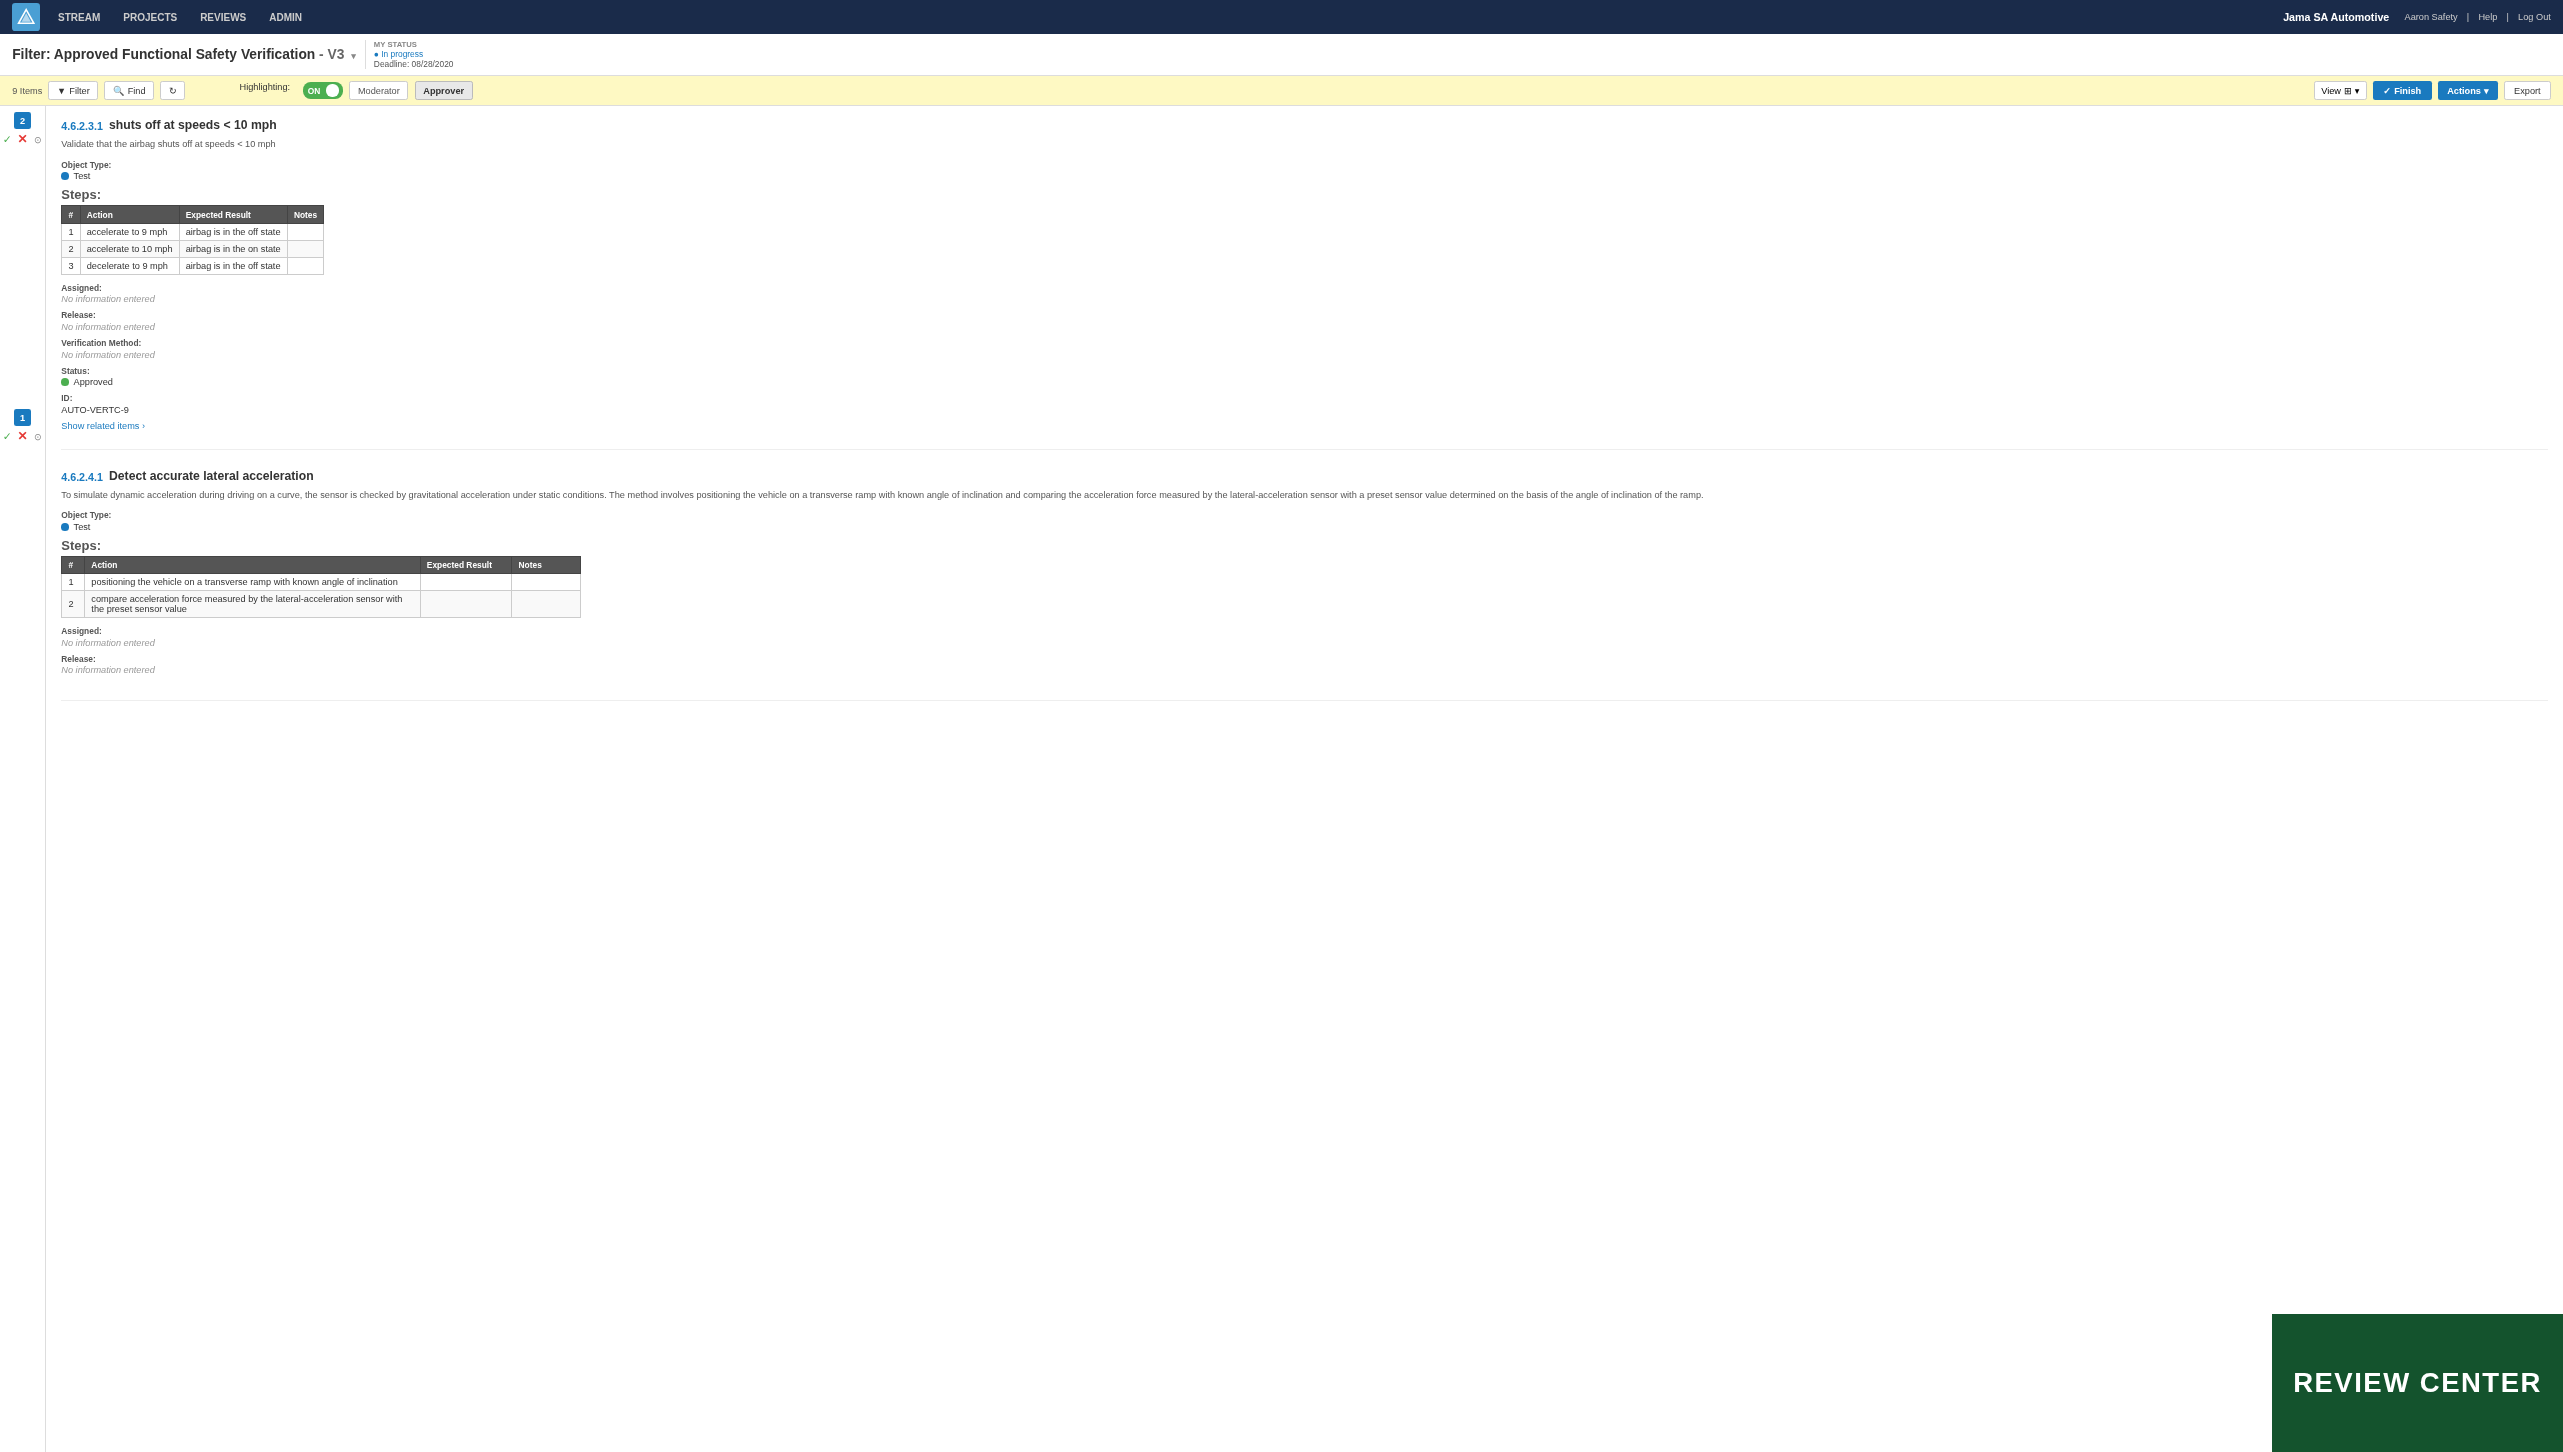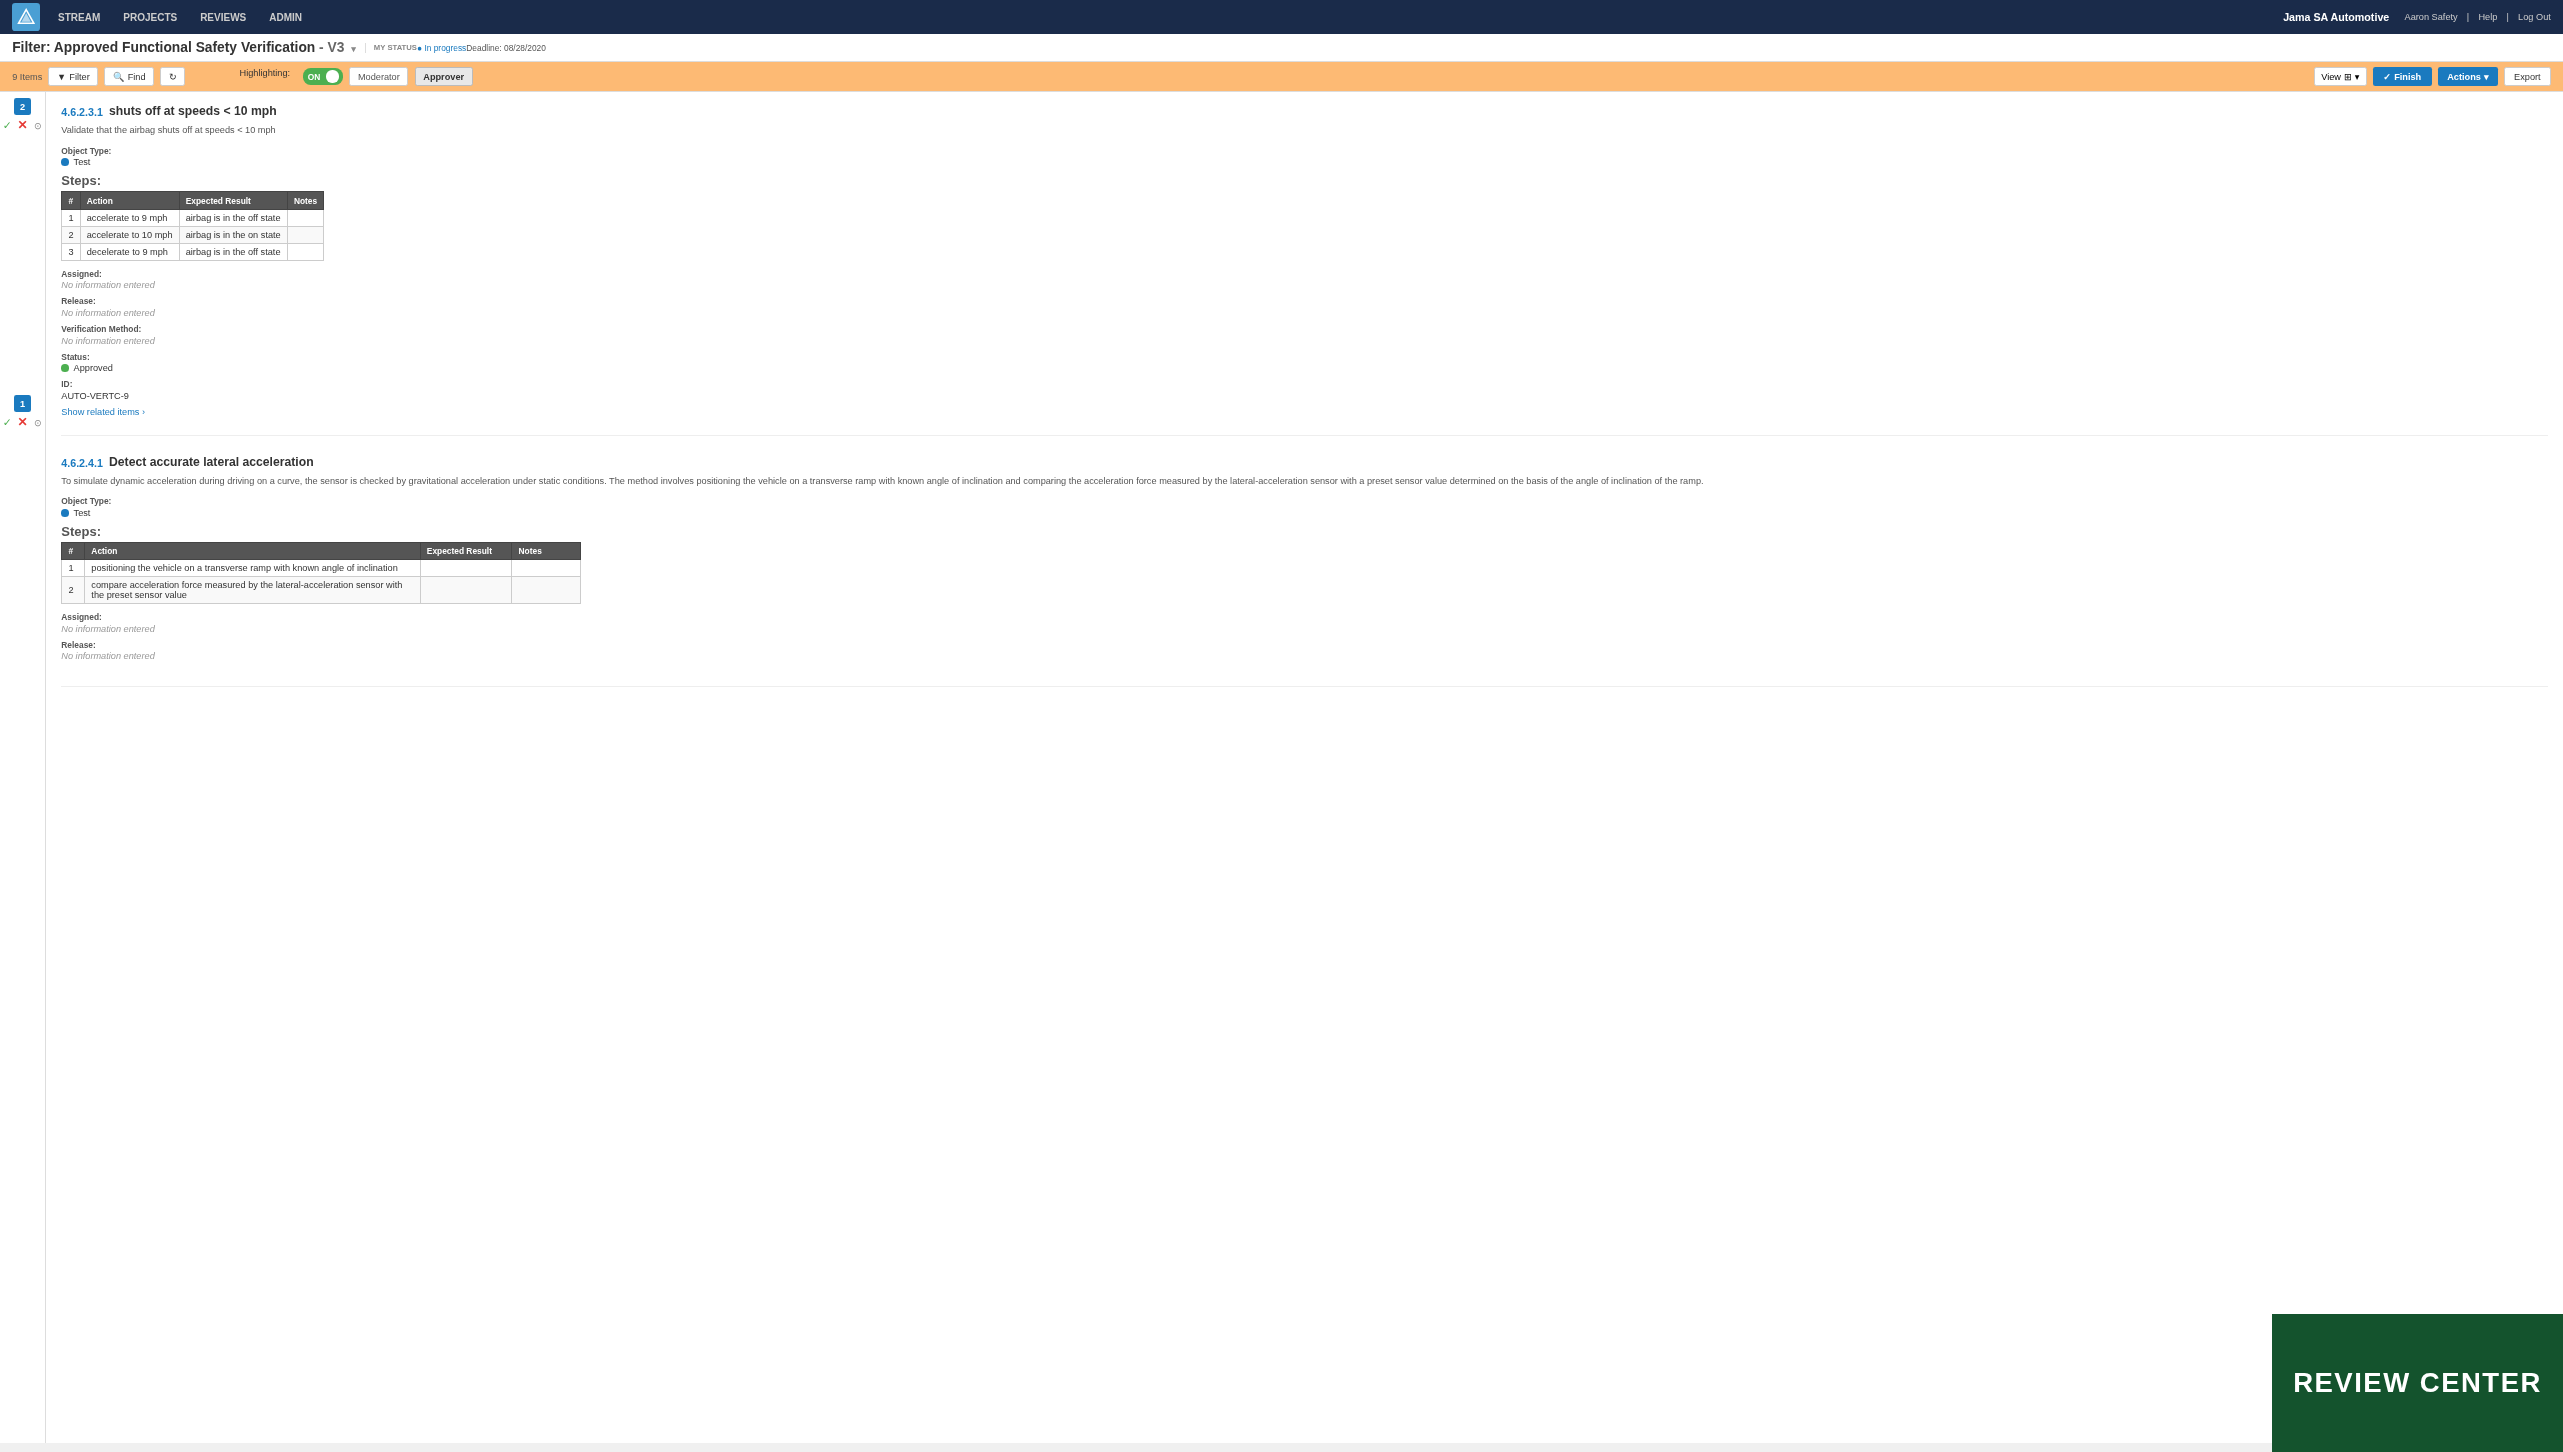--- a/index.html
+++ b/index.html
@@ -42,30 +42,30 @@
       gap: 9.2px;
     }
     .filter-title {
       font-size: 13.8px; font-weight: bold; color: #333;
     }
     .filter-title .version { color: #666; }
     .filter-title .dropdown-arrow {
       color: #888; font-size: 9.2px; margin-left: 3.1px;
     }
     .status-badge {
-      display: flex; flex-direction: row; font-size: 8.4px;
+      display: flex; flex-direction: column; font-size: 8.4px;
       border-left: 1.5px solid #ddd; padding-left: 7.7px;
     }
     .status-badge .label { color: #888; font-size: 7.7px; font-weight: bold; }
     .status-badge .in-progress { color: #1a7abf; }
     .status-badge .deadline { color: #555; }
 
     
     .toolbar {
-      background: #fdba74;
+      background: #fef9c3;
       border-bottom: 0.8px solid #ddd;
       padding: 4.6px 12.2px;
       display: flex;
       align-items: center;
       gap: 6.1px;
     }
     .toolbar .count { font-size: 9.2px; color: #555; }
     .toolbar-btn {
       display: flex; align-items: center; gap: 3.1px;
       padding: 3.1px 7.7px; border: 0.8px solid #ccc; background: #fff;

